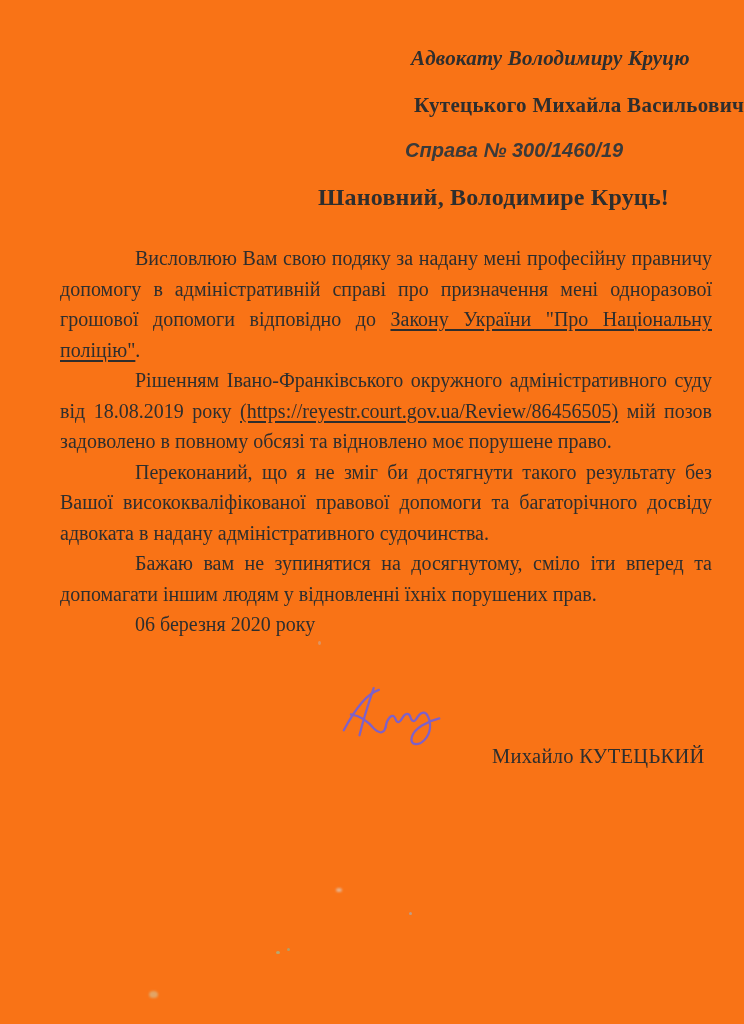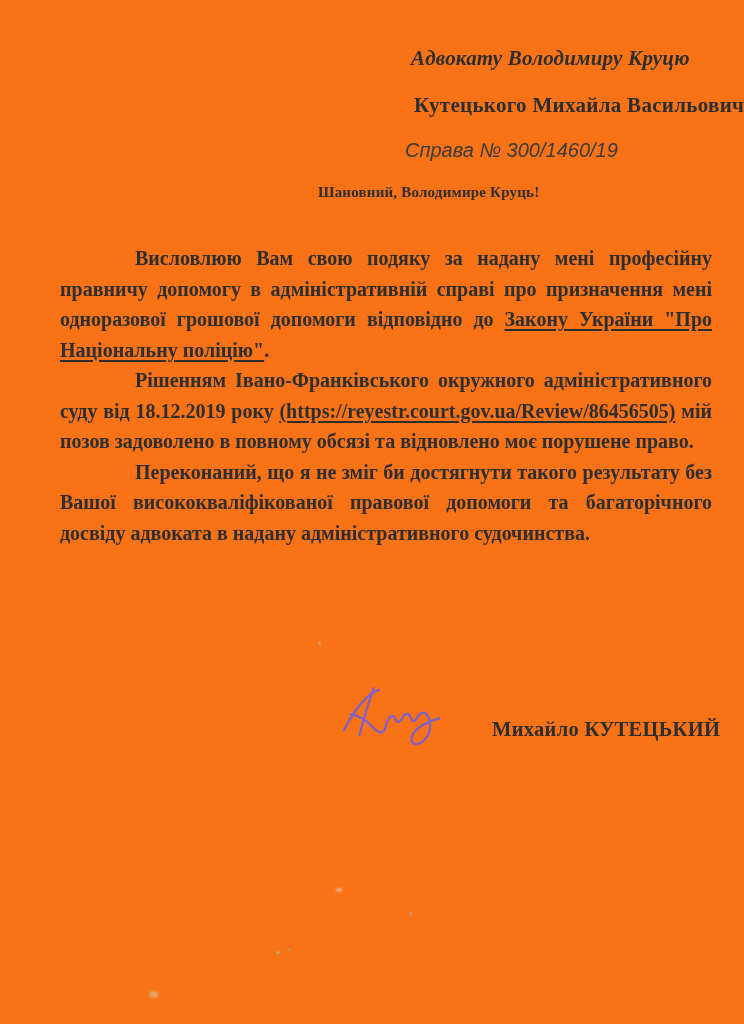--- a/index.html
+++ b/index.html
@@ -21,47 +21,48 @@
     margin: 0 0 22px 6px; letter-spacing: .2px; white-space: nowrap;
   }
   .addr-from {
     font-size: 21px; font-weight: bold;
     margin: 0 0 21px 9px; letter-spacing: .3px; white-space: nowrap;
   }
   .addr-case {
     font-family: "Liberation Sans", "DejaVu Sans", sans-serif;
     font-style: italic; font-size: 20px; margin: 0; color: #3a3a3a;
     white-space: nowrap;
+    font-weight: bold;
   }
 
   .greeting {
     position: absolute; left: 318px; top: 184px;
-    font-size: 15px; font-weight: bold; letter-spacing: .2px;
+    font-size: 24px; font-weight: bold; letter-spacing: .2px;
     white-space: nowrap;
   }
 
   
   .body-text {
     position: absolute; left: 60px; top: 243px; width: 652px;
     font-size: 20px; line-height: 30.5px;
     text-align: justify;
   }
-  .body-text p { margin: 0; text-indent: 75px; font-weight: bold; }
+  .body-text p { margin: 0; text-indent: 75px; }
   .u { text-decoration: underline; text-underline-offset: 3px; }
   .date-line { margin-top: 0; }
 
   
   .sig-svg {
     position: absolute; left: 333px; top: 678px;
     width: 138px; height: 84px; transform: rotate(-4deg);
   }
   .sig-svg path { fill: none; stroke-width: 2.2; stroke-linecap: round; }
   .sig-name {
-    position: absolute; left: 492px; top: 718px;
-    font-size: 20.5px; font-weight: bold; letter-spacing: .3px;
+    position: absolute; left: 492px; top: 745px;
+    font-size: 20.5px; font-weight: normal; letter-spacing: .3px;
     white-space: nowrap;
   }
 
   
   .speck { position: absolute; border-radius: 50%; }
   .sp1 { left: 409px; top: 912px; width: 3px; height: 3px; background: #a9a9a9; opacity: .75; }
   .sp2 { left: 276px; top: 951px; width: 4px; height: 3px; background: #7fd4c0; opacity: .55; }
   .sp3 { left: 287px; top: 948px; width: 3px; height: 3px; background: #6fcab8; opacity: .5; }
   .sp4 { left: 149px; top: 991px; width: 9px; height: 7px; background: #bfeede; opacity: .4; filter: blur(1px); }
   .sp5 { left: 336px; top: 888px; width: 6px; height: 4px; background: #dcdcdc; opacity: .6; filter: blur(1px); }
@@ -75,22 +76,24 @@
   <div class="addr-block">
     <p class="addr-recipient">Адвокату Володимиру Круцю</p>
     <p class="addr-from">Кутецького Михайла Васильовича</p>
     <p class="addr-case">Справа № 300/1460/19</p>
   </div>
 
   <div class="greeting">Шановний, Володимире Круць!</div>
 
   <div class="body-text">
     <p><span>Висловлюю Вам свою подяку за надану мені професійну правничу допомогу в адміністративній справі про призначення мені одноразової грошової допомоги відповідно до </span><span class="u">Закону України "Про Національну поліцію"</span><span>.</span></p>
-    <p><span>Рішенням Івано-Франківського окружного адміністративного суду від 18.12.2019 року </span><span class="u">(https://reyestr.court.gov.ua/Review/86456505)</span><span> мій позов задоволено в повному обсязі та відновлено моє порушене право.</span></p>
+    <p><span>Рішенням Івано-Франківського окружного адміністративного суду від 18.08.2019 року </span><span class="u">(https://reyestr.court.gov.ua/Review/86456505)</span><span> мій позов задоволено в повному обсязі та відновлено моє порушене право.</span></p>
     <p>Переконаний, що я не зміг би достягнути такого результату без Вашої висококваліфікованої правової допомоги та багаторічного досвіду адвоката в надану адміністративного судочинства.</p>
+    <p>Бажаю вам не зупинятися на досягнутому, сміло іти вперед та допомагати іншим людям у відновленні їхніх порушених прав.</p>
+    <p class="date-line">06 березня 2020 року</p>
   </div>
 
   <svg class="sig-svg" viewBox="0 0 135 80" xmlns="http://www.w3.org/2000/svg">
     <g stroke="#7e61c8">
       <path d="M10 46 C20 30 34 12 47 9"></path>
       <path d="M42 7 C37 19 30 36 25 52"></path>
       <path d="M18 31 C27 33 35 40 40 47 C44 52 49 52 51 46"></path>
       <path d="M51 46 C53 37 59 32 61 38 C62 42 64 44 68 38 C71 33 75 33 76 38 C77 42 79 44 83 38 C87 33 91 33 93 38 C96 45 95 55 88 61 C81 67 73 65 76 57 C79 49 92 43 104 41"></path>
     </g>
   </svg>

